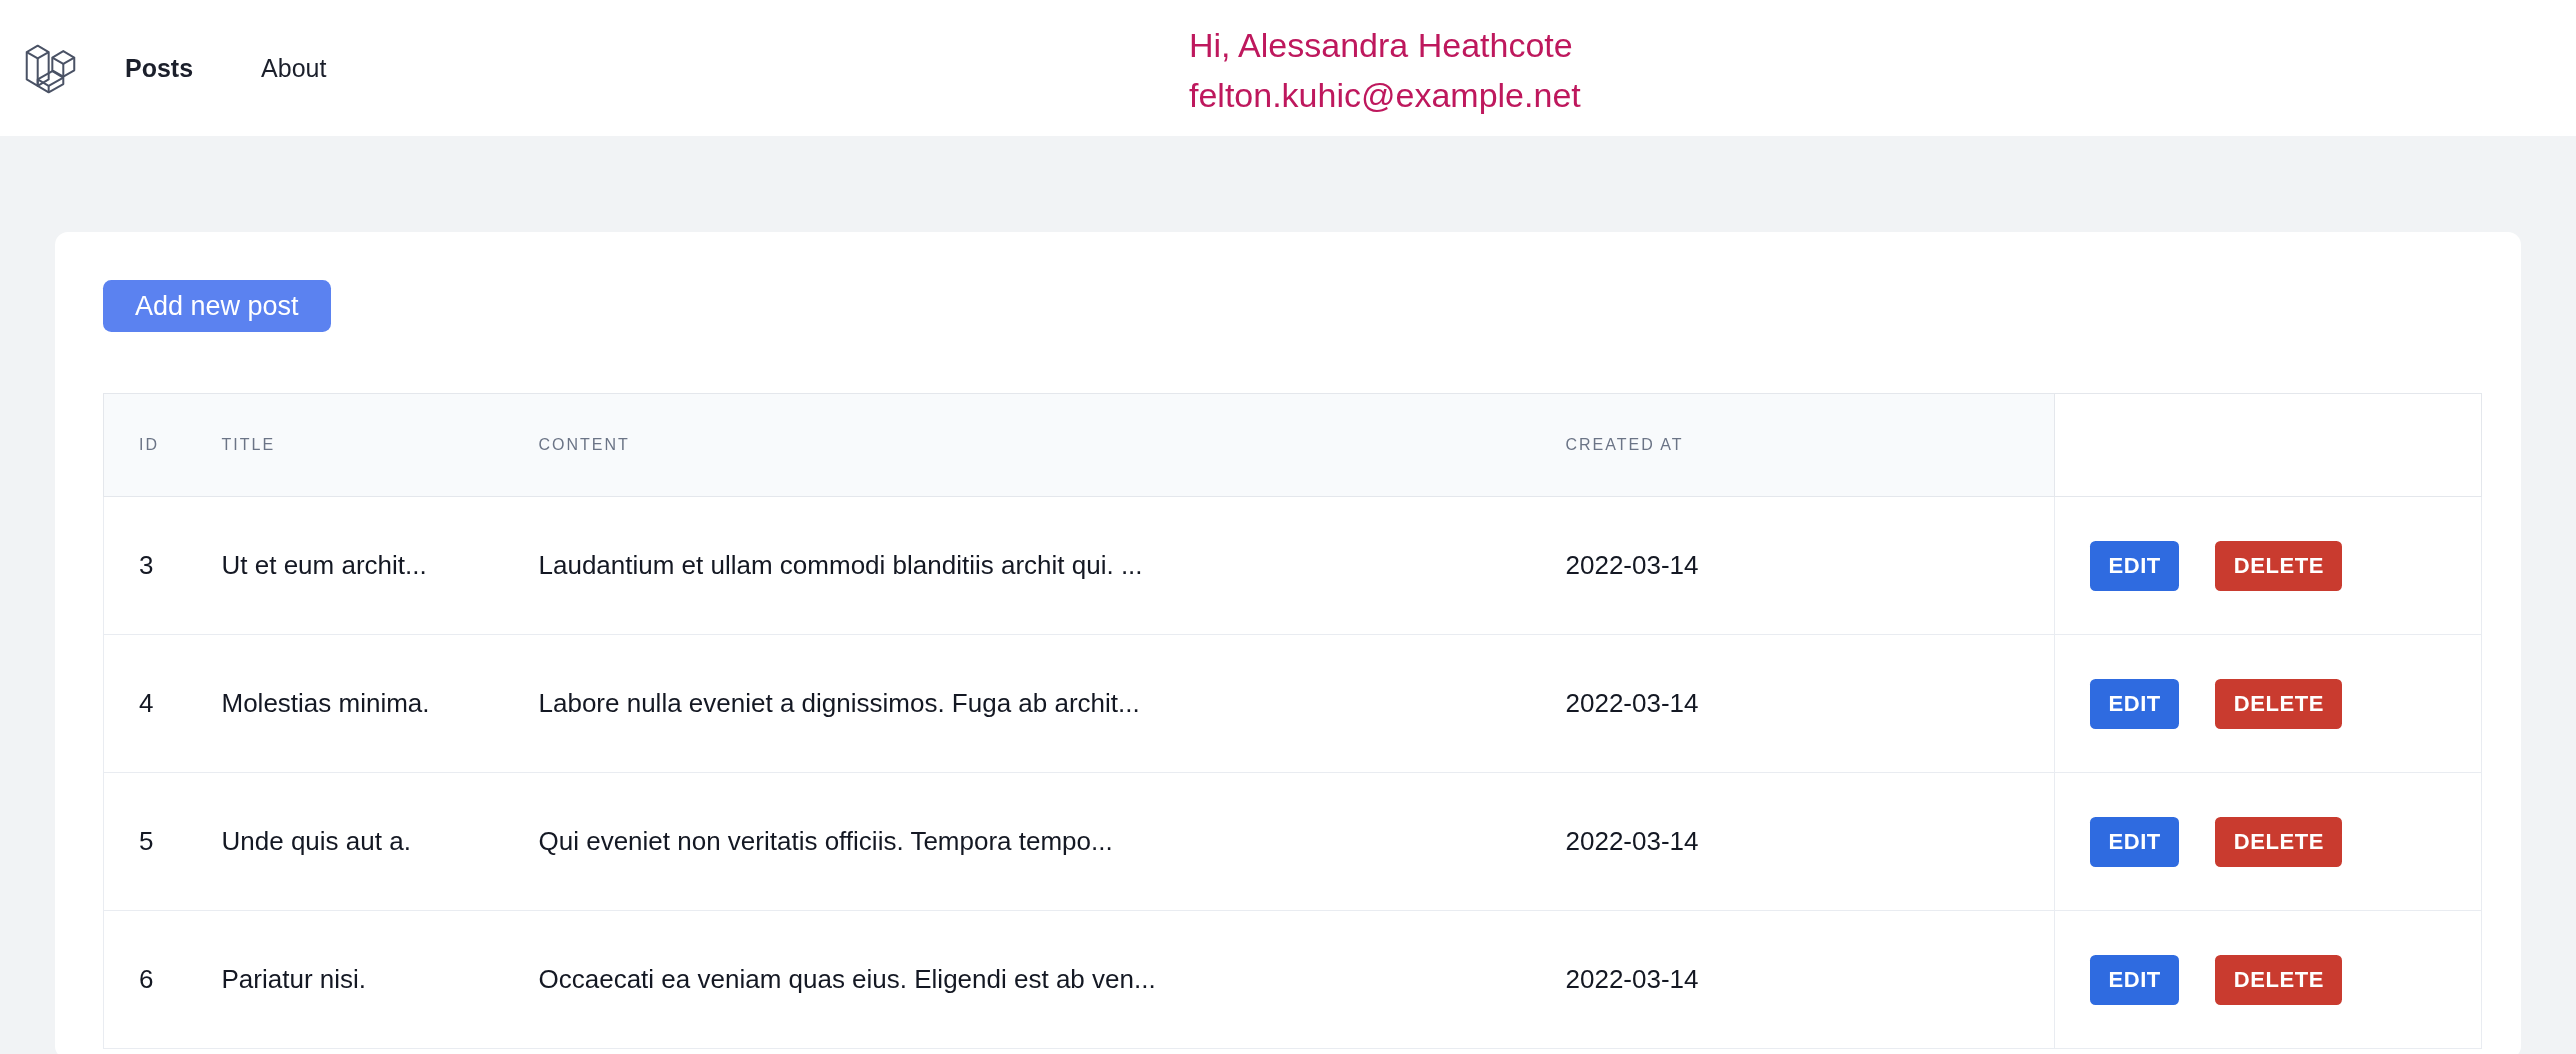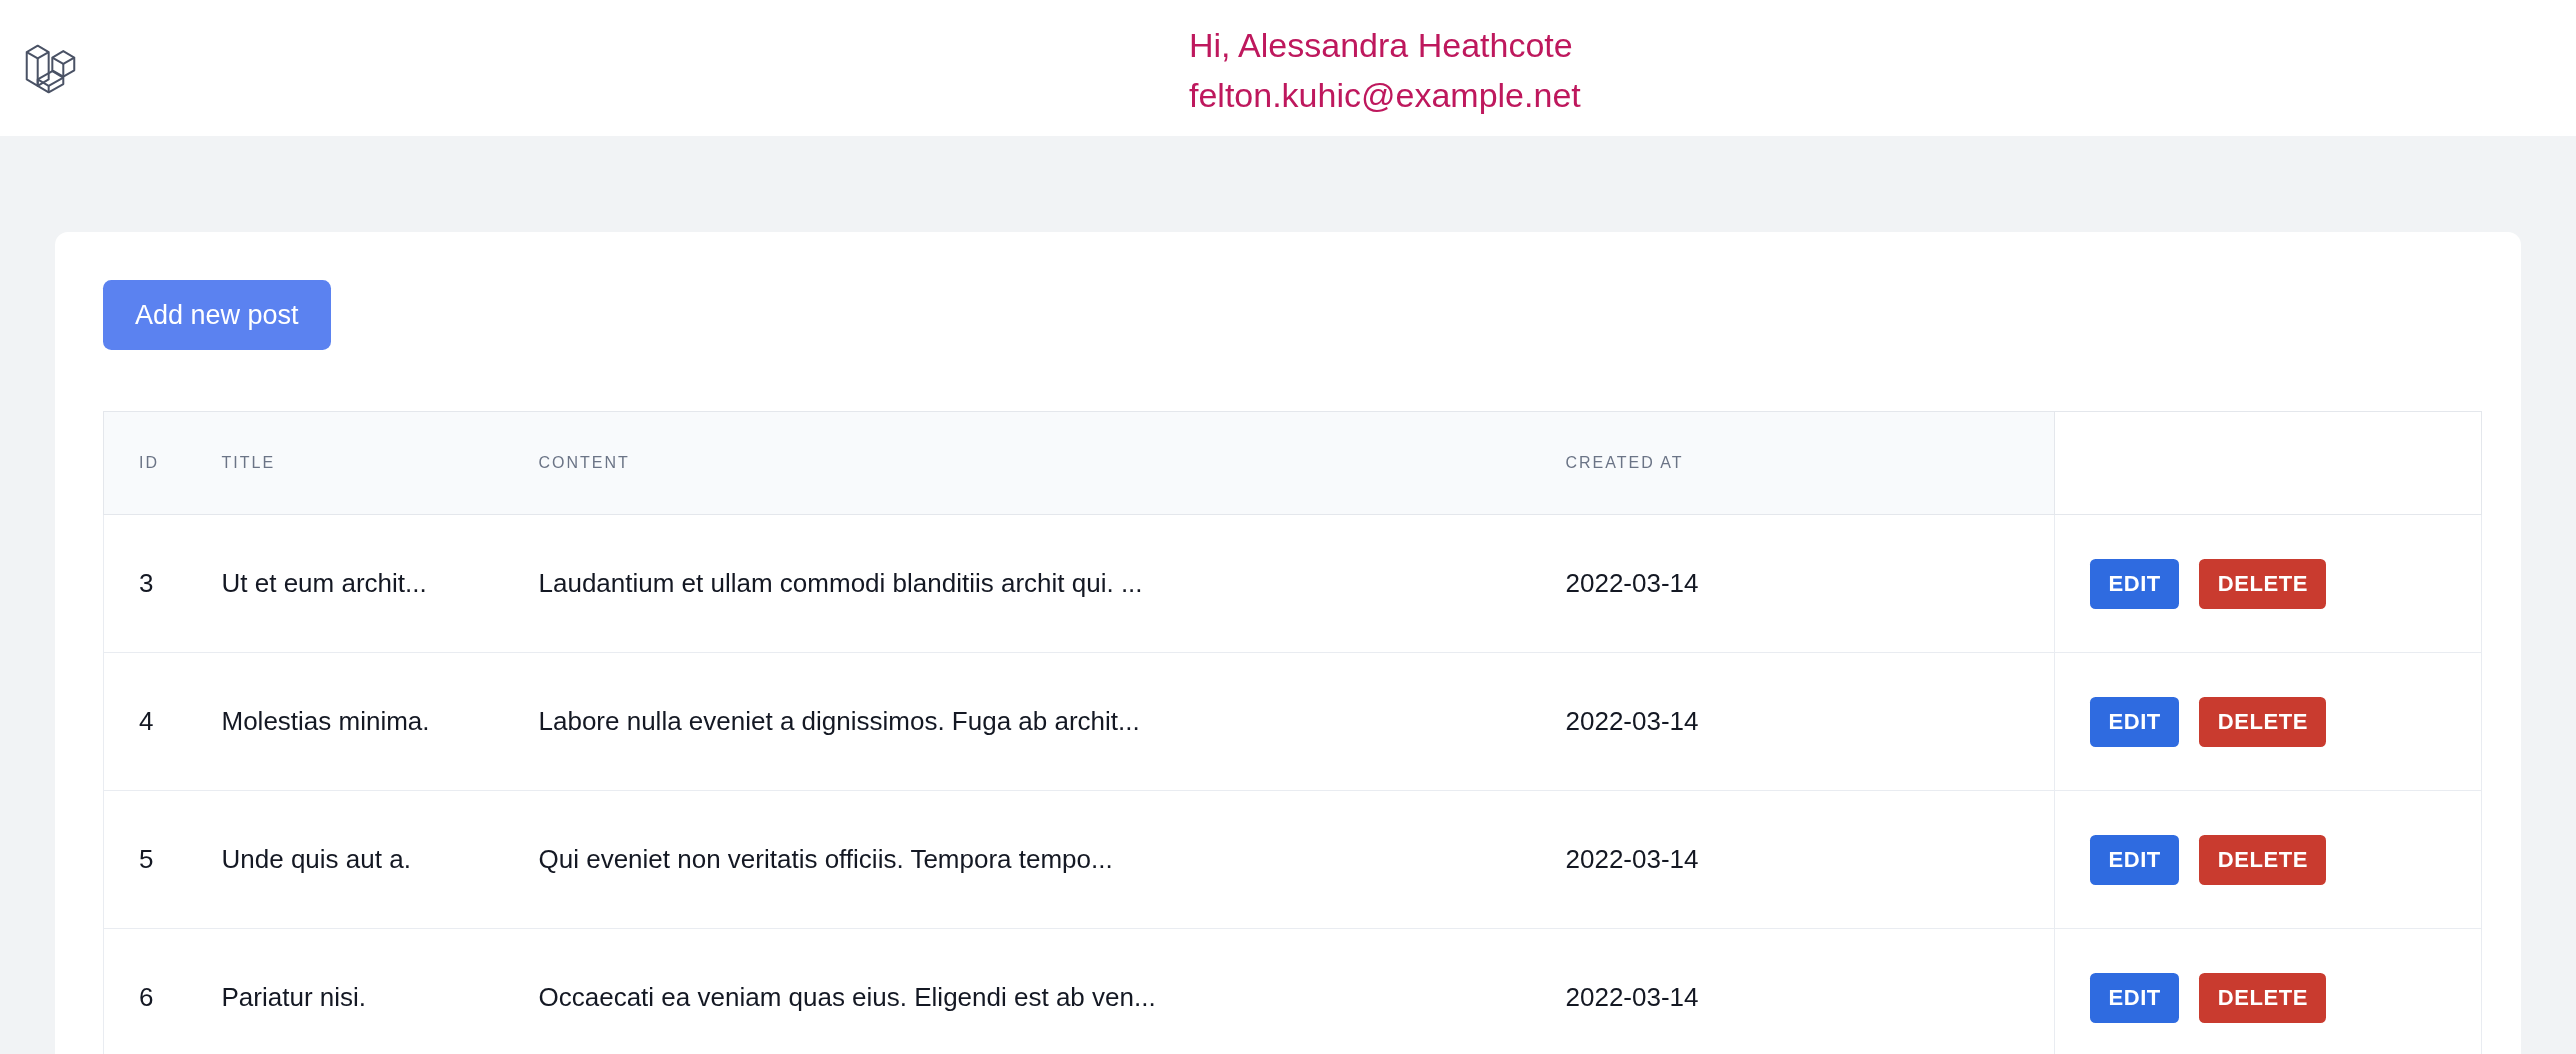--- a/index.html
+++ b/index.html
@@ -95,21 +95,21 @@
     background: #ffffff;
     border-radius: 13px;
     padding: 48px 48px 0 48px;
     min-height: 827px;
   }
 
   .add-btn {
     display: inline-flex;
     align-items: center;
     justify-content: center;
-    height: 70px;
+    height: 52px;
     padding: 0 32px;
     background: #5B82F0;
     color: #ffffff;
     border: none;
     border-radius: 8.3px;
     font-family: "Liberation Sans", sans-serif;
     font-size: 27px;
     cursor: pointer;
     white-space: nowrap;
   }
@@ -169,21 +169,21 @@
 
   .col-id     { width: 118px; }
   .col-title  { width: 317px; margin-left: 13px; }
   .col-content{ width: 1027px; }
   .col-date   { width: 259px; }
   .col-pad    { width: 230px; }
   .col-actions{ width: 427px; }
 
   .actions {
     display: flex;
-    gap: 20px;
+    gap: 36px;
   }
   .btn-sm {
     border: none;
     border-radius: 5.5px;
     color: #ffffff;
     font-family: "Liberation Sans", sans-serif;
     font-size: 22px;
     font-weight: 700;
     letter-spacing: 0.6px;
     text-transform: uppercase;
@@ -215,20 +215,24 @@
         <polyline points="31,20 43,27 55,20"></polyline>
         <line x1="43" y1="27" x2="43" y2="41"></line>
 
         <polygon points="15,44 31,35 43,42 43,49 27,58 15,51"></polygon>
         <polyline points="15,44 27,51 43,42"></polyline>
         <line x1="27" y1="51" x2="27" y2="58"></line>
       </svg>
     </span>
   </a>
 
+  <nav class="nav-links">
+    <a class="nav-link active" href="#">Posts</a>
+    <a class="nav-link" href="#">About</a>
+  </nav>
 
   <div class="user-block">
     <div class="user-name">Hi, Alessandra Heathcote</div>
     <div class="user-email">felton.kuhic@example.net</div>
   </div>
 
 </div>
 
 <div class="page-body">
   <div class="card">

